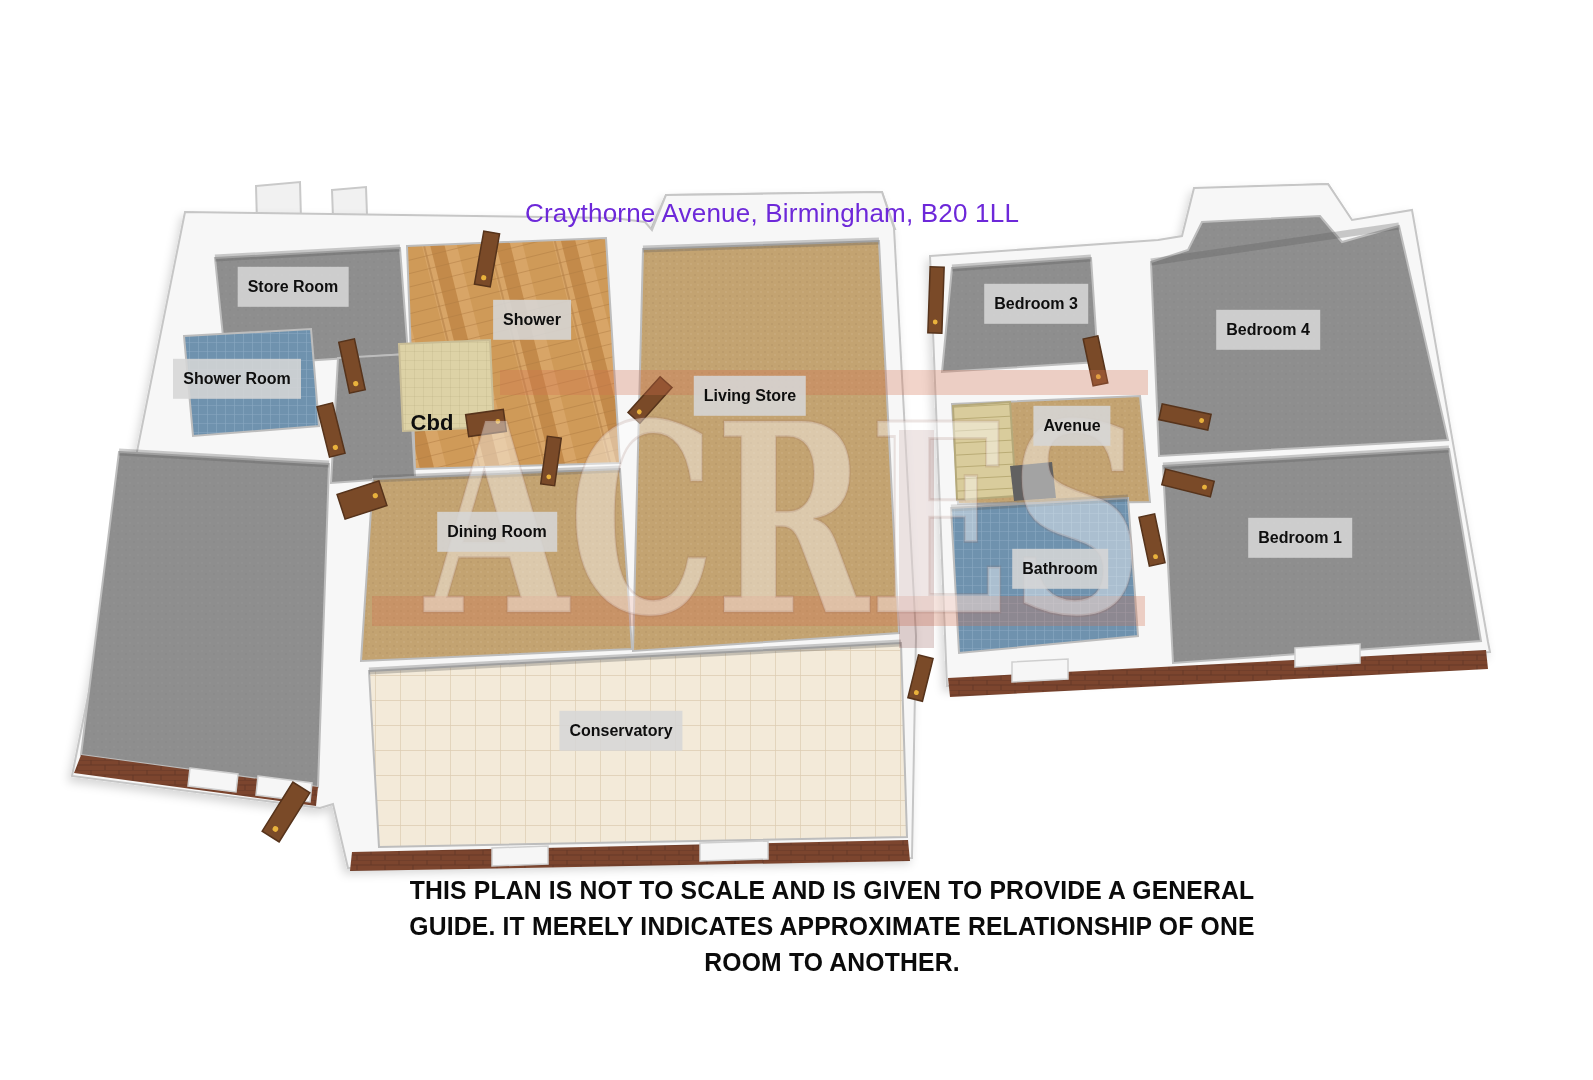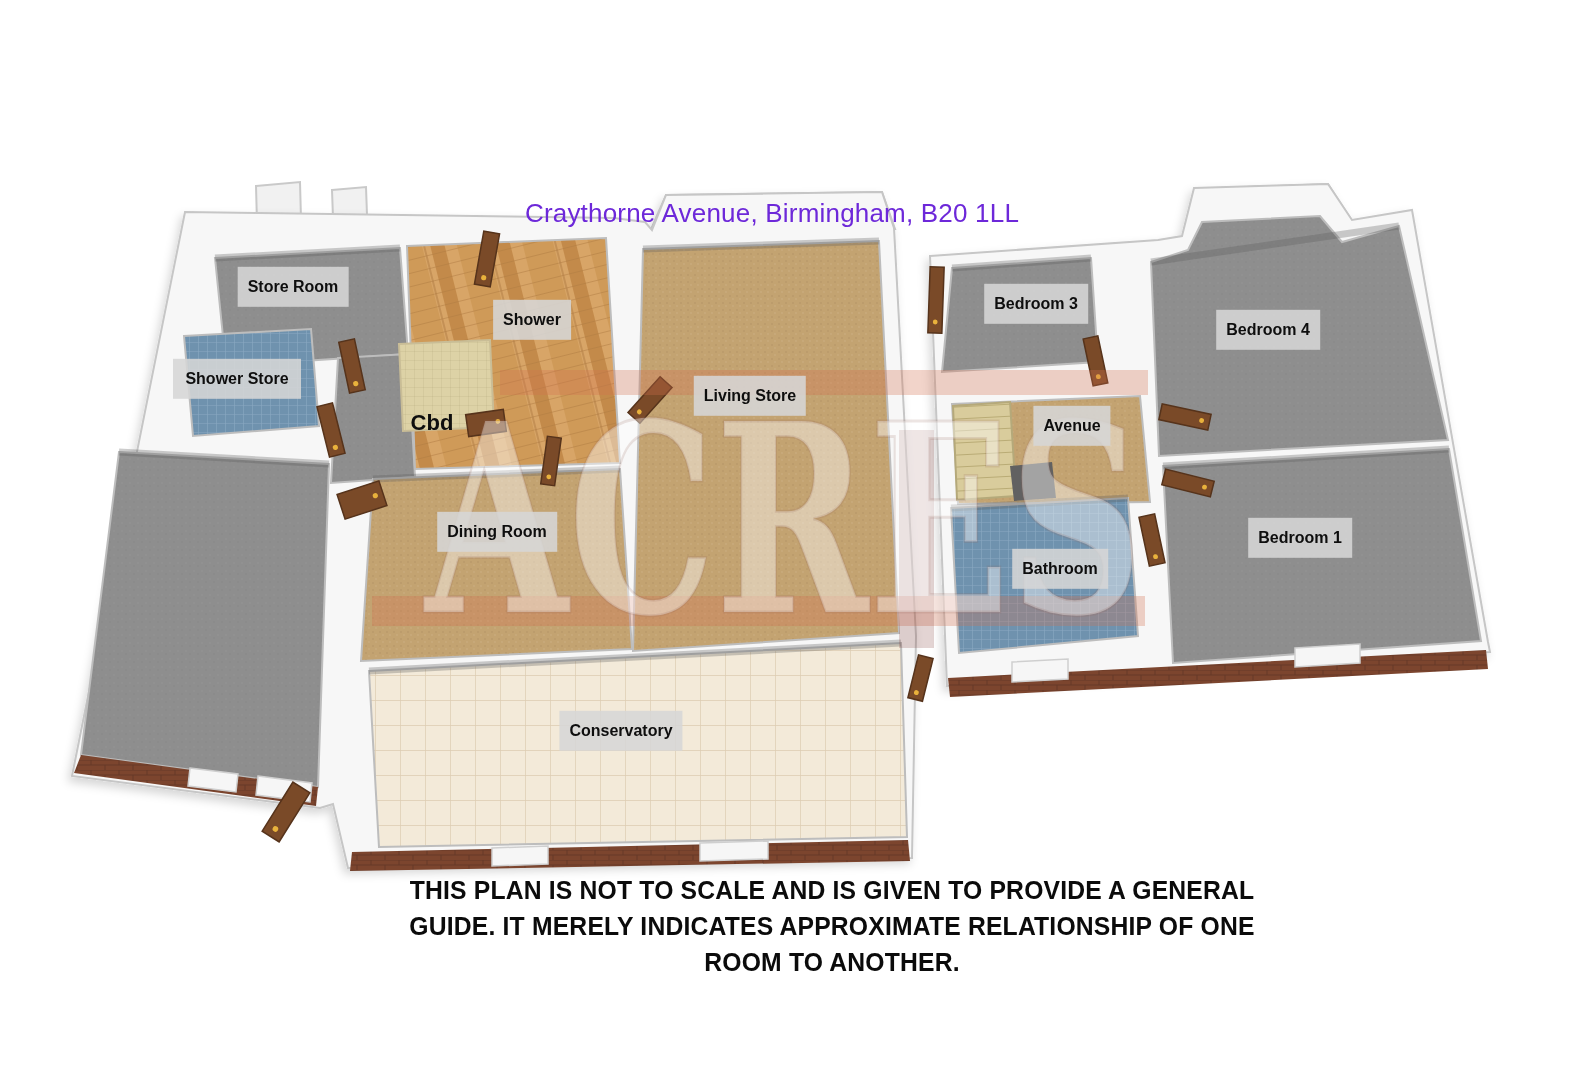--- a/index.html
+++ b/index.html
@@ -200,21 +200,21 @@
     <rect x="500" y="370" width="648" height="25" fill="#d4714f" opacity="0.30"></rect>
     <rect x="372" y="596" width="773" height="30" fill="#d4714f" opacity="0.30"></rect>
     <rect x="899" y="430" width="35" height="218" fill="#7e3c36" opacity="0.22"></rect>
     <text x="425" y="612" textLength="718" lengthAdjust="spacingAndGlyphs" font-family="DejaVu Serif, Liberation Serif, serif" font-weight="bold" font-size="262" fill="rgba(255,255,255,0.42)" stroke="rgba(150,100,90,0.17)" stroke-width="3">ACRES</text>
   </g>
 </svg>
 
   <div class="page-title">Craythorne Avenue, Birmingham, B20 1LL</div>
 
   <div class="chip" style="left:293px;top:287px">Store Room</div>
-  <div class="chip chip--wrap" style="left:237px;top:379px">Shower Store</div>
+  <div class="chip chip--wrap" style="left:237px;top:379px">Shower Room</div>
   <div class="chip" style="left:532px;top:320px">Shower</div>
   <div class="chip chip--plain" style="left:424px;top:423px">Cbd</div>
   <div class="chip" style="left:750px;top:396px">Living Store</div>
   <div class="chip" style="left:497px;top:532px">Dining Room</div>
   <div class="chip" style="left:621px;top:731px">Conservatory</div>
   <div class="chip" style="left:1036px;top:304px">Bedroom 3</div>
   <div class="chip" style="left:1268px;top:330px">Bedroom 4</div>
   <div class="chip" style="left:1072px;top:426px">Avenue</div>
   <div class="chip" style="left:1060px;top:569px">Bathroom</div>
   <div class="chip" style="left:1300px;top:538px">Bedroom 1</div>

